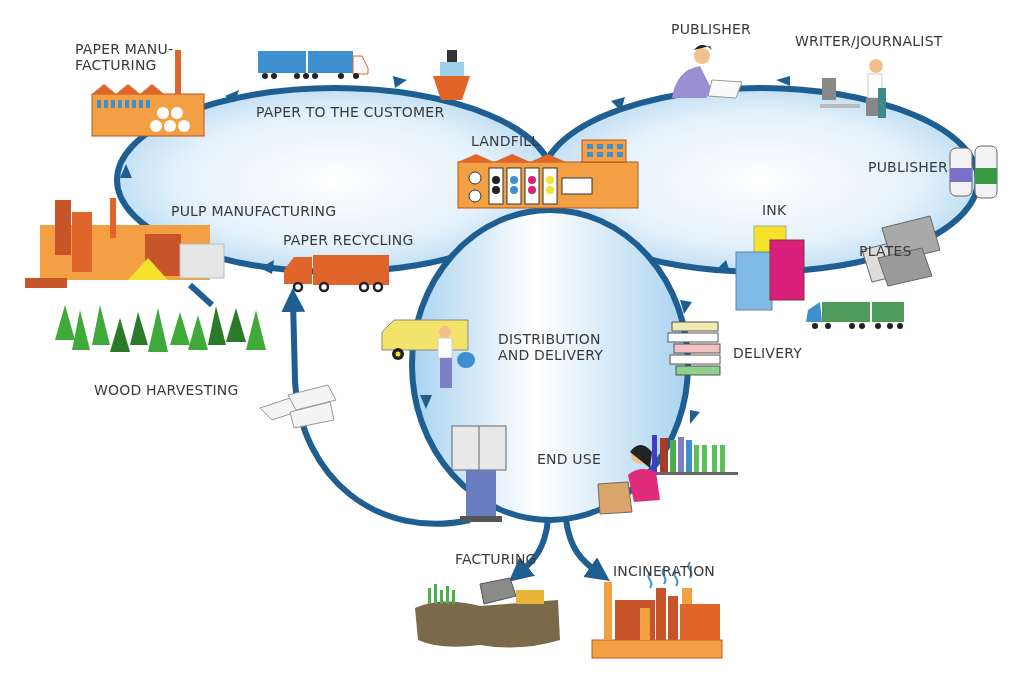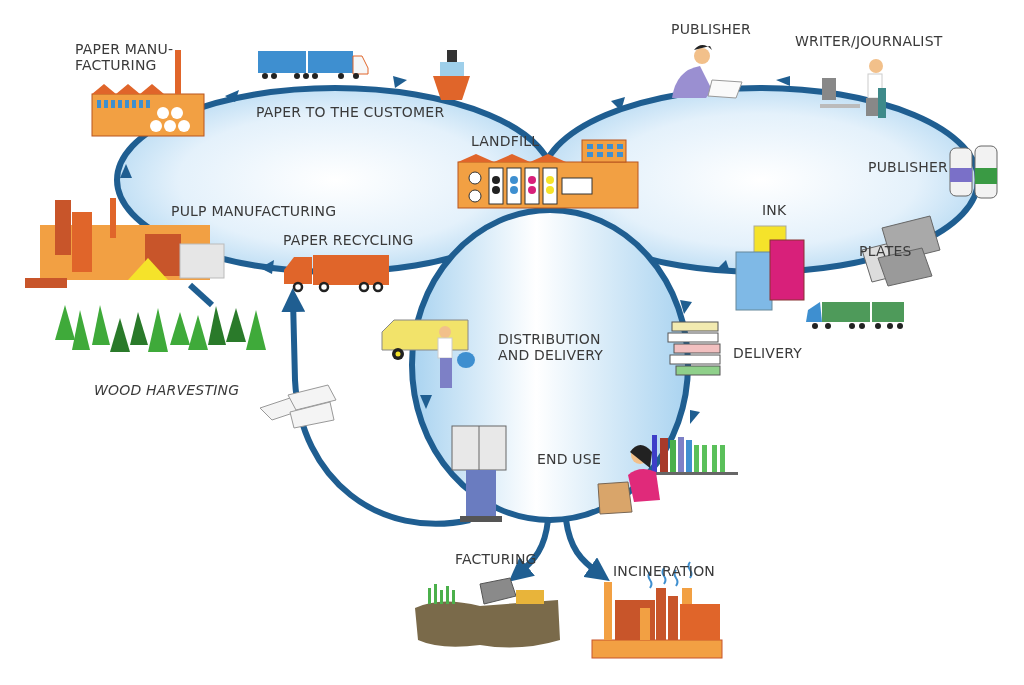--- a/index.html
+++ b/index.html
@@ -305,20 +305,20 @@
 FACTURING</div>
 <div class="lbl" style="left:256px;top:104px;">PAPER TO THE CUSTOMER</div>
 <div class="lbl" style="left:471px;top:133px;">LANDFILL</div>
 <div class="lbl" style="left:671px;top:21px;">PUBLISHER</div>
 <div class="lbl" style="left:795px;top:33px;">WRITER/JOURNALIST</div>
 <div class="lbl" style="left:868px;top:159px;">PUBLISHER</div>
 <div class="lbl" style="left:762px;top:202px;">INK</div>
 <div class="lbl" style="left:859px;top:207px;margin-top:36px;">PLATES</div>
 <div class="lbl" style="left:143px;top:203px;margin-left:28px;">PULP MANUFACTURING</div>
 <div class="lbl" style="left:283px;top:232px;">PAPER RECYCLING</div>
-<div class="lbl" style="left:94px;top:382px;font-style:italic;">WOOD HARVESTING</div>
+<div class="lbl" style="left:94px;top:382px;">WOOD HARVESTING</div>
 <div class="lbl" style="left:490px;top:331px;margin-left:8px;">DISTRIBUTION
 AND DELIVERY</div>
 <div class="lbl" style="left:733px;top:345px;">DELIVERY</div>
 <div class="lbl" style="left:537px;top:451px;">END USE</div>
 <div class="lbl" style="left:455px;top:551px;">FACTURING</div>
 <div class="lbl" style="left:613px;top:551px;margin-top:12px;">INCINERATION</div>
 </div>
 
 </body></html>

